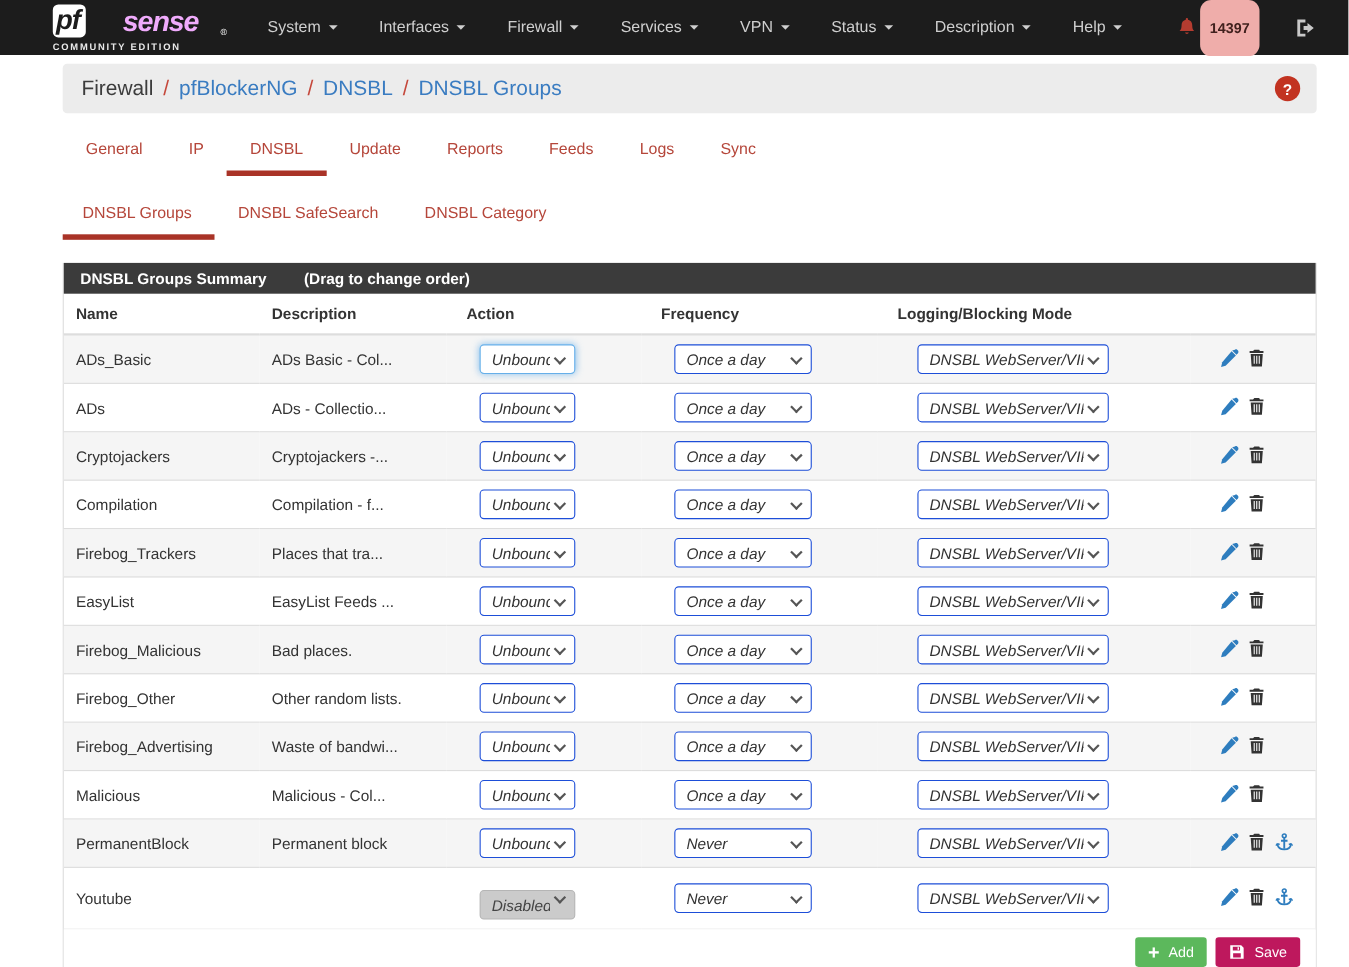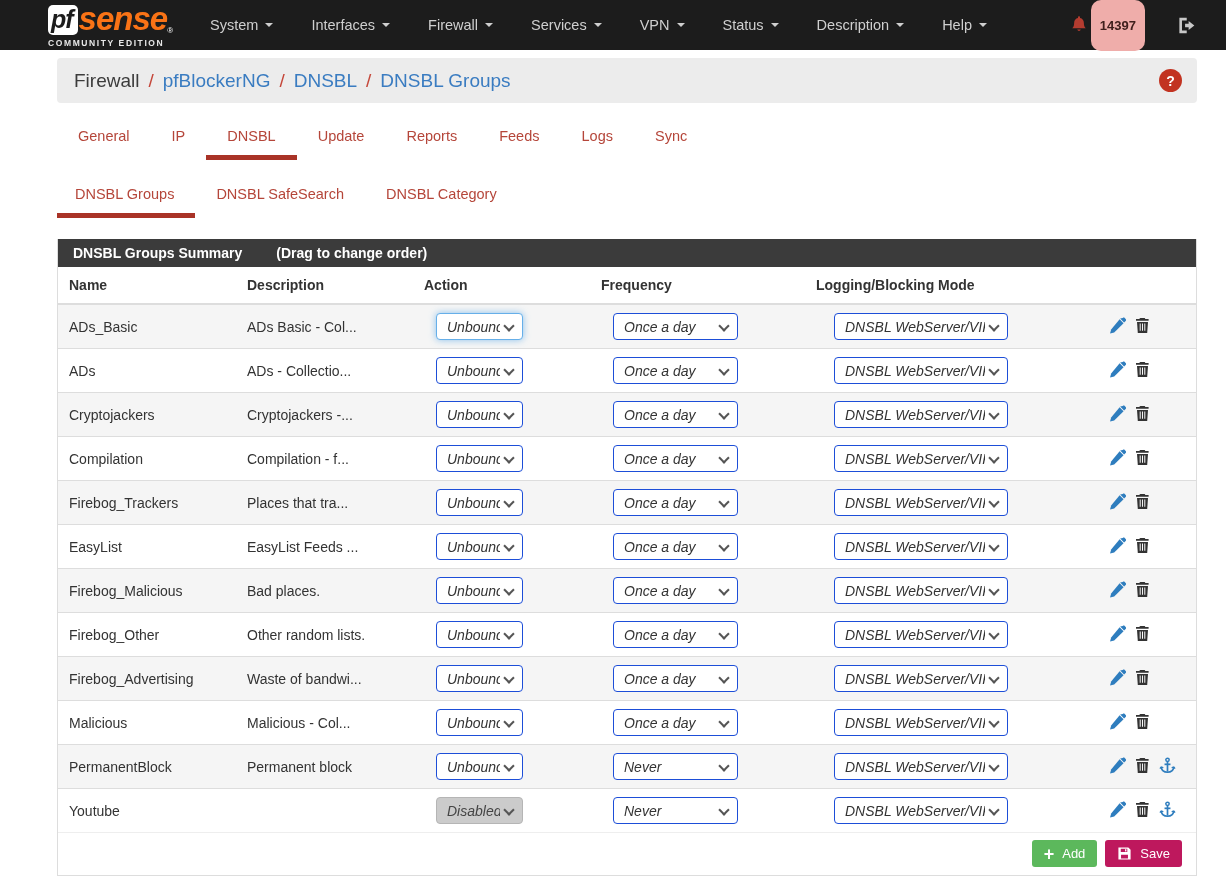--- a/index.html
+++ b/index.html
@@ -1,23 +1,23 @@
 <!DOCTYPE html>
 <html><head>
 <meta charset="utf-8">
 <style>
   * { margin:0; padding:0; box-sizing:border-box; }
   html,body { width:1226px; background:#fff; font-family:"Liberation Sans", sans-serif; color:#333; }
 
   
   .navbar { height:50px; background:#1c1c1c; display:flex; align-items:center; padding:0 30px 0 48px; }
   .logo { display:flex; flex-direction:column; margin-right:18px; cursor:pointer; }
-  .logo-line { display:flex; align-items:flex-end; line-height:1; }
+  .logo-line { display:flex; align-items:center; line-height:1;gap:20px; }
   .logo-pf { background:#fff; color:#1c1c1c; font-weight:bold; font-style:italic; font-size:25px; padding:2px 5px 3px 3px; border-radius:5px; letter-spacing:-1px; }
-  .logo-sense { color:#f97316; font-weight:bold; font-style:italic; font-size:33px; letter-spacing:-1px; margin-left:1px; }
+  .logo-sense { color:#f0abfc; font-weight:bold; font-style:italic; font-size:26px; letter-spacing:-1px; margin-left:14px; }
   .logo-reg { color:#fff; font-size:8px; align-self:flex-end; }
   .logo-sub { color:#e8e8e8; font-size:8.5px; letter-spacing:1.6px; margin-top:3px; font-weight:bold; }
   .nav-menus { display:flex; flex:1; }
   .nav-item { color:#cfcfcf; font-size:14.5px; padding:0 19px; cursor:pointer; white-space:nowrap; display:flex; align-items:center; }
   .caret { display:inline-block; width:0; height:0; border-left:4px solid transparent; border-right:4px solid transparent; border-top:4.5px solid #cfcfcf; margin-left:7px; }
   .nav-right { display:flex; align-items:center; }
   .bell { width:18px; height:20px; cursor:pointer; }
   .badge { background:#efadaa; color:#40201d; font-size:13px; font-weight:bold; border-radius:10px; padding:18px 9px; margin-left:3px; cursor:pointer; }
   .logout { margin-left:32px; cursor:pointer; display:flex; }
 
@@ -58,21 +58,21 @@
   td.c-log { padding-left:36px; }
   td.c-icons { padding-left:27px; white-space:nowrap; }
 
   .selwrap { position:relative; display:inline-block; }
   .selwrap::after { content:""; position:absolute; right:10px; top:calc(50% - 5px); width:6px; height:6px; border-right:2px solid #555; border-bottom:2px solid #555; transform:rotate(45deg); pointer-events:none; }
   select.sel { appearance:none; -webkit-appearance:none; background:#fff; border:1px solid #1d4ed8; border-radius:4px; height:27px; font-size:14px; color:#333; padding:0 22px 0 10px; font-family:"Liberation Sans", sans-serif; cursor:pointer;font-style:italic; }
   select.sel-action { width:87px; }
   select.sel-freq { width:125px; }
   select.sel-log { width:174px; }
   select.sel.focused { border-color:#66afe9; box-shadow:0 0 7px rgba(102,175,233,.75); }
-  select.sel.disabled-style { background:#cbcbcb; border-color:#b5b5b5; color:#444; }
+  select.sel.disabled-style { background:#cbcbcb; border-color:#b5b5b5; color:#444;margin-top:12px; }
 
   .iconbtn { display:inline-block; vertical-align:middle; margin-right:5px; cursor:pointer; }
 
   .panel-footer { height:42px; display:flex; align-items:flex-end; justify-content:flex-end; padding:0 14px 8px 0; background:#fff; }
   .btn { display:inline-flex; align-items:center; border:none; border-radius:3px; color:#fff; font-size:13px; height:27px; padding:0 12px; cursor:pointer; font-family:"Liberation Sans", sans-serif; }
   .btn-add { background:#5cb85c; margin-right:8px; }
   .btn-save { background:#be185d; }
   .btn .plus { font-size:18px; font-weight:bold; margin-right:8px; line-height:1; }
   .btn svg { margin-right:8px; }
 </style>

